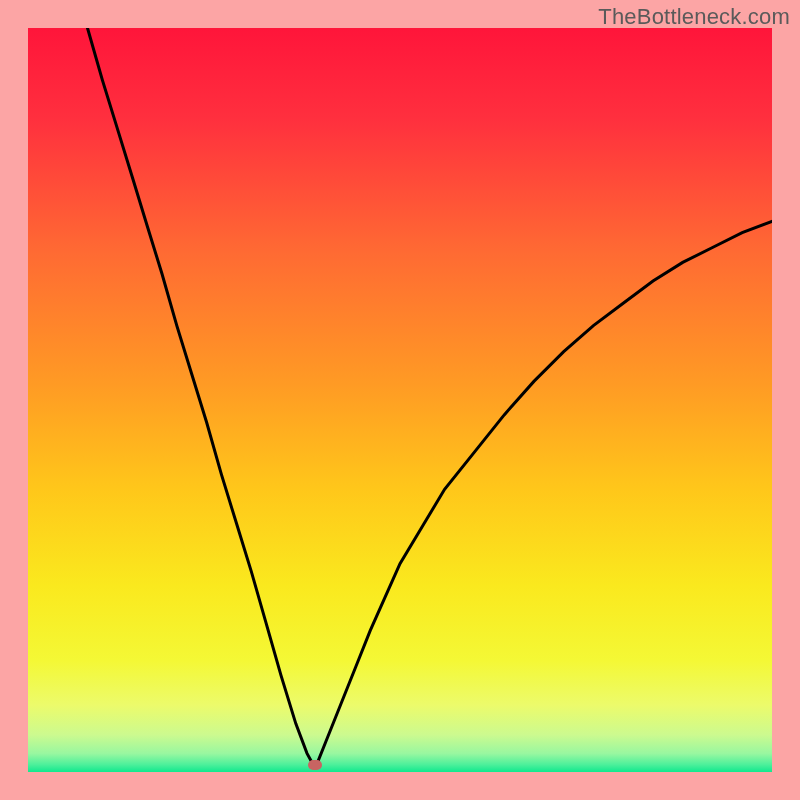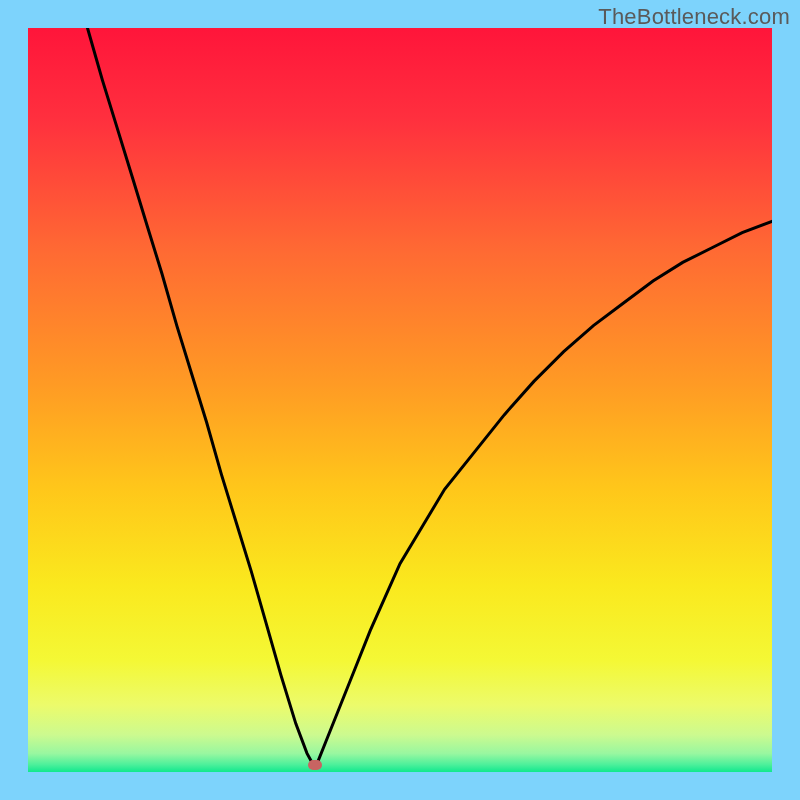--- a/index.html
+++ b/index.html
@@ -10,21 +10,21 @@
     background: #000;
     font-family: Arial, Helvetica, sans-serif;
     overflow: hidden;
   }
   .frame {
     position: absolute;
     top: 0;
     left: 0;
     width: 800px;
     height: 800px;
-    background: #7dd3fc;
+    background: #fca5a5;
   }
   .watermark {
     position: absolute;
     top: 4px;
     right: 10px;
     color: #5a5a5a;
     font-size: 22px;
     font-weight: 500;
     letter-spacing: 0.2px;
     z-index: 5;

